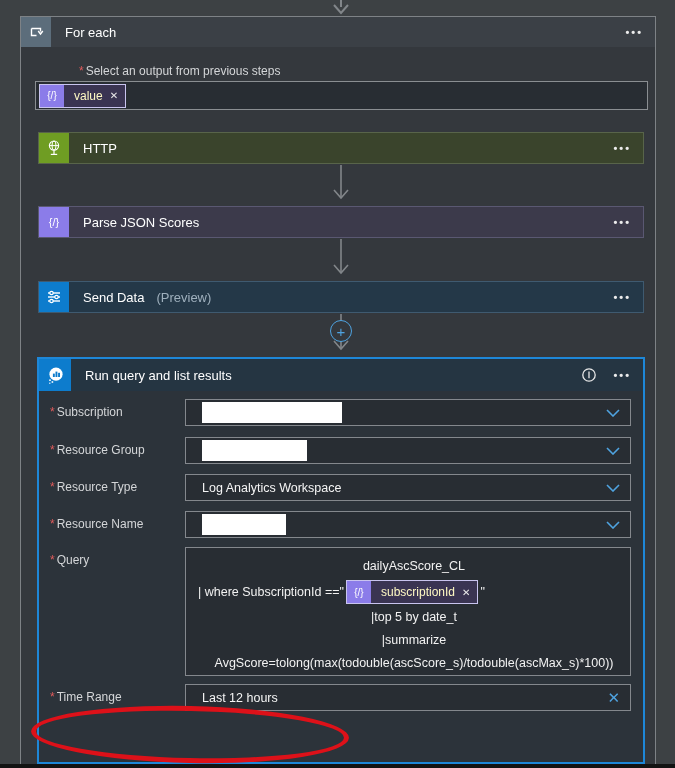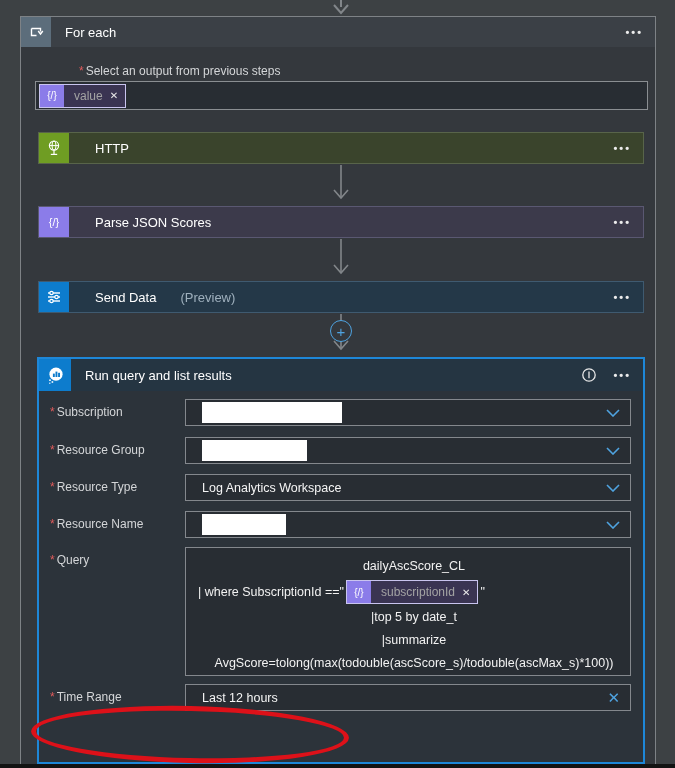--- a/index.html
+++ b/index.html
@@ -46,27 +46,27 @@
   }
 
   .token {
     display:inline-flex; align-items:stretch; height:24px;
     border:1px solid #c9c4ef; background:#3a3452; cursor:pointer;
   }
   .token-icon {
     width:24px; background:#8b7ce9; color:#fff;
     display:flex; align-items:center; justify-content:center; font-size:10px;
   }
-  .token-label { color:#a3a3a3; font-size:12px; display:flex; align-items:center; padding:0 5px 0 10px; }
+  .token-label { color:#fef9c3; font-size:12px; display:flex; align-items:center; padding:0 5px 0 10px; }
   .token-close { color:#eaeaea; font-size:10px; display:flex; align-items:center; padding:0 7px 0 2px; cursor:pointer; }
 
   
   .action-card {
     position:absolute; left:38px; width:606px; height:32px;
-    display:flex; align-items:center; border:1px solid; cursor:pointer;gap:12px;
+    display:flex; align-items:center; border:1px solid; cursor:pointer;
   }
   .card-icon {
     height:30px; width:30px; flex:0 0 30px;
     display:flex; align-items:center; justify-content:center;
   }
   .card-title { color:#ffffff; font-size:13px; margin-left:14px; white-space:nowrap; }
   .card-suffix { color:#9fb0bd; font-size:13px; margin-left:12px; }
 
   .card-http  { top:132px; background:#3a442c; border-color:#58644a; }
   .card-http .card-icon  { background:#6f9d23; }

